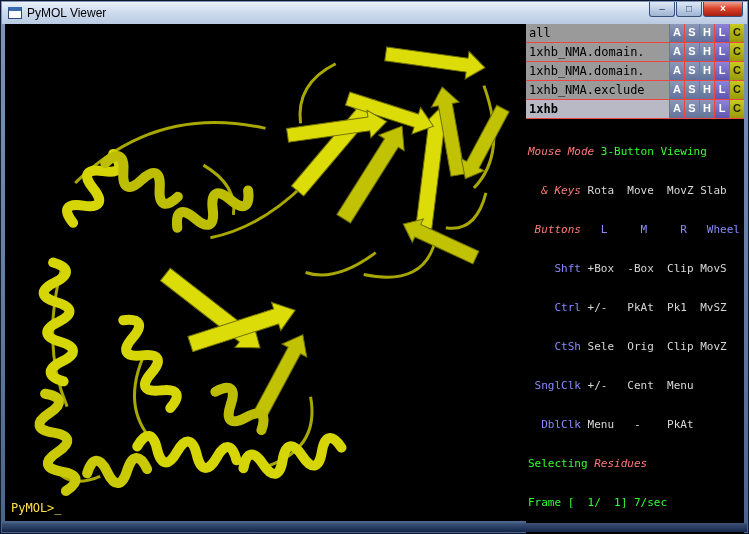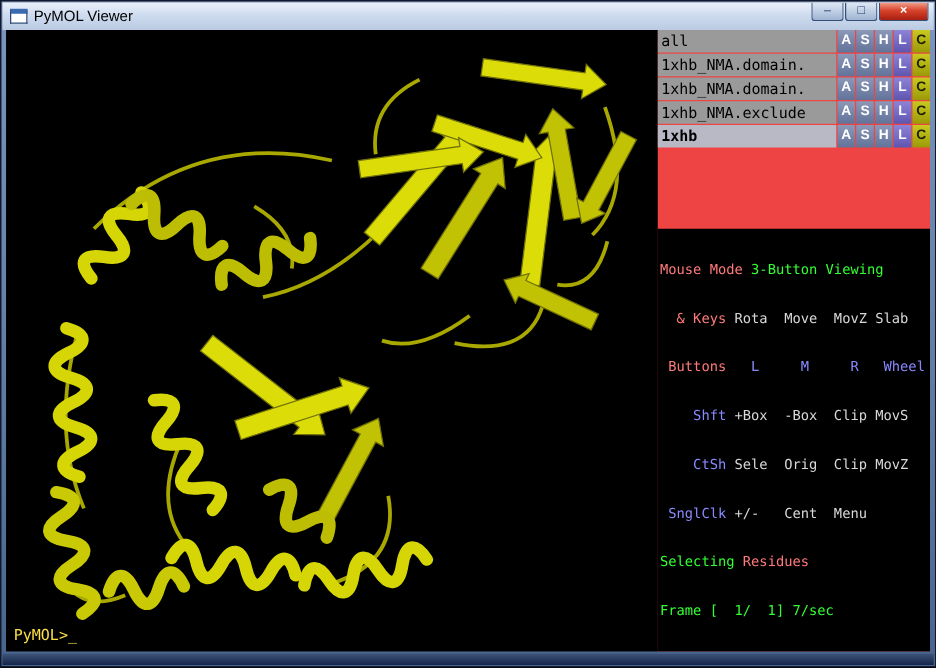--- a/index.html
+++ b/index.html
@@ -36,21 +36,21 @@
   .pbtn{width:14px;text-align:center;font:bold 11px "Liberation Sans", sans-serif;
         color:#fff;padding-top:2px;box-sizing:border-box;cursor:pointer;}
   .pA,.pS,.pH{background:linear-gradient(#8automatic)} 
   .pA,.pS,.pH{background:linear-gradient(#8b98b8,#62739a);}
   .pL{background:linear-gradient(#8d84d8,#5e55b0);}
   .pC{background:linear-gradient(#c9c920,#9a9a08);color:#1e1e00;}
   .panel-spacer{flex:1;}
   
   .mouse-panel{font:11px "DejaVu Sans Mono", monospace;line-height:13px;white-space:pre;
                padding-left:2px;background:#000;}
-  .c-red{color:#ff7a7a;} .c-green{color:#33ff33;} .c-blue{color:#8a8aff;} .c-grey{color:#d8d8d8;}
+  .c-red{color:#ff7a7a;font-style:italic;} .c-green{color:#33ff33;} .c-blue{color:#8a8aff;} .c-grey{color:#d8d8d8;}
 </style>
 </head>
 <body>
 
 <div class="window">
 
   <div class="titlebar">
     <div class="app-icon"></div>
     <div class="title-text">PyMOL Viewer</div>
     <div class="tb-spacer"></div>
@@ -154,21 +154,23 @@
         </div>
       </div>
 
       <div class="panel-spacer"></div>
 
       <div class="mouse-panel">
         <div class="mline"><span class="c-red">Mouse Mode </span><span class="c-green">3-Button Viewing</span></div>
         <div class="mline"><span class="c-red">  &amp; Keys</span><span class="c-grey"> Rota  Move  MovZ Slab</span></div>
         <div class="mline"><span class="c-red"> Buttons</span><span class="c-blue">   L     M     R   Wheel</span></div>
         <div class="mline"><span class="c-blue">    Shft</span><span class="c-grey"> +Box  -Box  Clip MovS</span></div>
+        <div class="mline"><span class="c-blue">    Ctrl</span><span class="c-grey"> +/-   PkAt  Pk1  MvSZ</span></div>
         <div class="mline"><span class="c-blue">    CtSh</span><span class="c-grey"> Sele  Orig  Clip MovZ</span></div>
         <div class="mline"><span class="c-blue"> SnglClk</span><span class="c-grey"> +/-   Cent  Menu</span></div>
+        <div class="mline"><span class="c-blue">  DblClk</span><span class="c-grey"> Menu   -    PkAt</span></div>
         <div class="mline"><span class="c-green">Selecting </span><span class="c-red">Residues</span></div>
         <div class="mline"><span class="c-green">Frame [  1/  1] 7/sec</span></div>
       </div>
 
     </div>
   </div>
 </div>
 
 </body></html>

